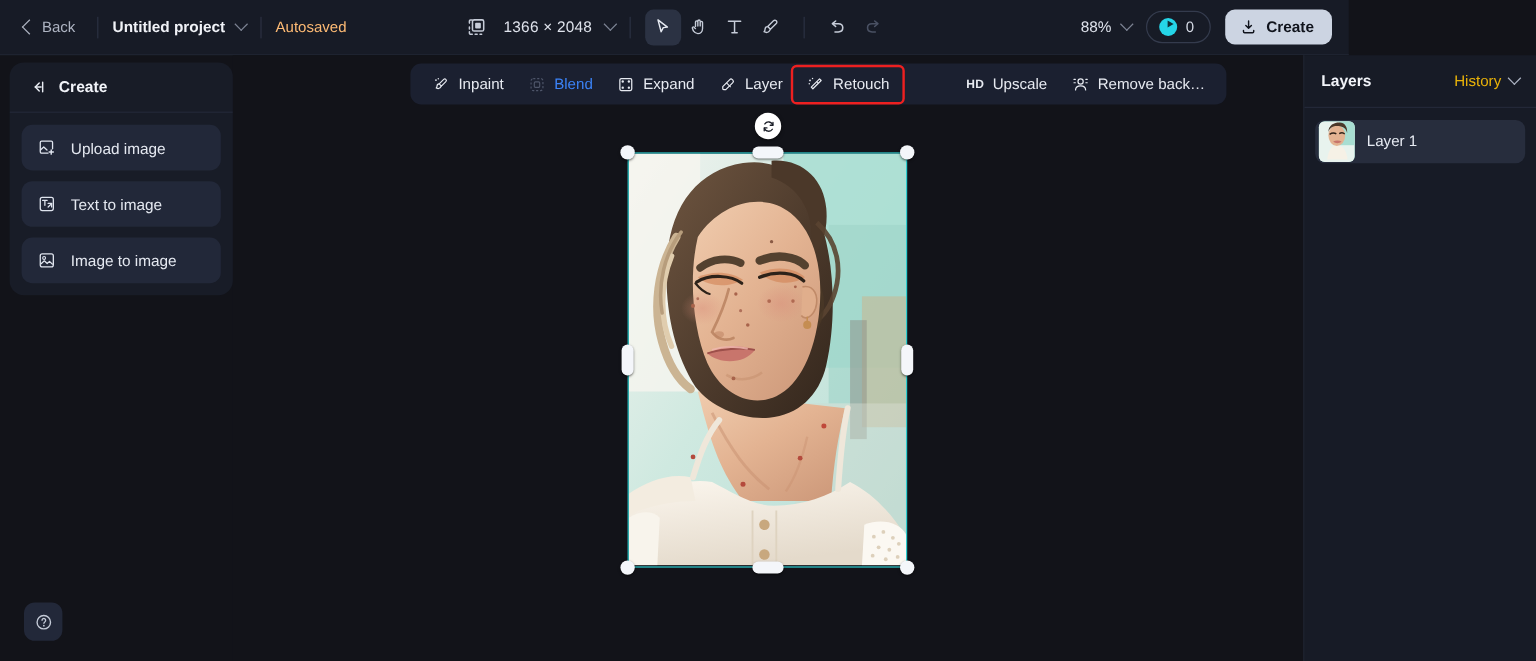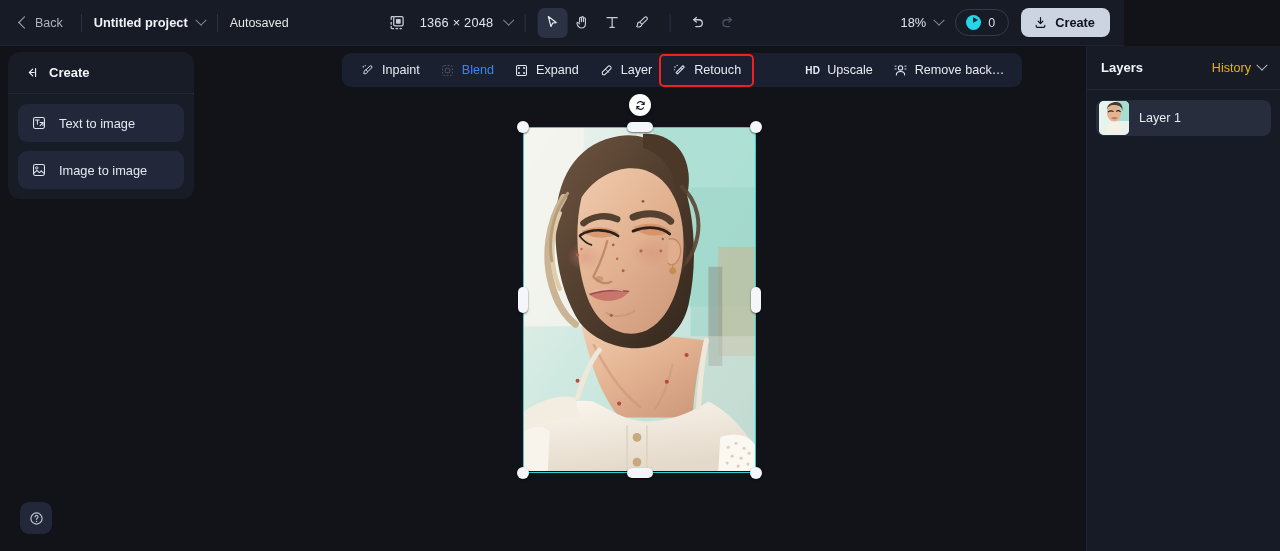--- a/index.html
+++ b/index.html
@@ -26,21 +26,21 @@
     padding: 5px 6px; border-radius: 5px;
   }
   .chev-left { width: 9px; height: 9px; border-left: 1.4px solid #aeb4c2; border-bottom: 1.4px solid #aeb4c2;
     transform: rotate(45deg); display:inline-block; }
   .vdiv { width: 1px; height: 18px; background: #2b3142; margin: 0 12px; }
   .proj-name { color: #f0f2f7; font-size: 12.8px; font-weight: bold; cursor: pointer; }
   .chev-down {
     width: 8px; height: 8px; border-right: 1.4px solid #7d8494; border-bottom: 1.4px solid #7d8494;
     transform: rotate(45deg) translate(-2px,-2px); display: inline-block; margin-left: 9px; cursor:pointer;
   }
-  .autosaved { color: #e5e5e5; font-size: 12.5px; }
+  .autosaved { color: #fdba74; font-size: 12.5px; }
 
   .tb-center {
     position: absolute; left: 50%; transform: translateX(-50%);
     display: flex; align-items: center; gap: 0;
   }
   .icon-btn {
     width: 30px; height: 30px; border-radius: 7px;
     display: flex; align-items: center; justify-content: center; cursor: pointer;
     color: #c6ccd8;
   }
@@ -231,21 +231,21 @@
       <div class="icon-btn disabled">
         <svg width="18" height="18" viewBox="0 0 20 20" fill="none">
           <path d="M13.6 6.4H9c-2.5 0-4.2 1.6-4.2 3.8s1.7 3.8 4.2 3.8h3" stroke="#4a5163" stroke-width="1.45" stroke-linecap="round"></path>
           <path d="M11.4 3.9l3 2.5-3 2.6" stroke="#4a5163" stroke-width="1.45" stroke-linecap="round" stroke-linejoin="round"></path>
         </svg>
       </div>
     </div>
 
     <div class="tb-right">
       <div style="display:flex;align-items:center;">
-        <span class="zoom-val">18%</span>
+        <span class="zoom-val">88%</span>
         <span class="chev-down"></span>
       </div>
       <div class="credits">
         <span class="credit-dot"></span>
         <span class="credit-num">0</span>
       </div>
       <div class="export-btn">
         <svg width="15" height="15" viewBox="0 0 20 20" fill="none">
           <path d="M10 3.4v7.8M6.9 8.3L10 11.4l3.1-3.1" stroke="#10131c" stroke-width="1.6" stroke-linecap="round" stroke-linejoin="round"></path>
           <path d="M4.3 13.9v1.2a1.3 1.3 0 001.3 1.3h8.8a1.3 1.3 0 001.3-1.3v-1.2" stroke="#10131c" stroke-width="1.6" stroke-linecap="round"></path>
@@ -467,20 +467,28 @@
   <div class="left-panel">
     <div class="lp-head">
       <svg width="15" height="15" viewBox="0 0 20 20" fill="none">
         <path d="M11.6 5.6L7.2 10l4.4 4.4" stroke="#e9edf4" stroke-width="1.6" stroke-linecap="round" stroke-linejoin="round"></path>
         <path d="M7.2 10h6.4M15.4 4.8v10.4" stroke="#e9edf4" stroke-width="1.6" stroke-linecap="round"></path>
       </svg>
       <span class="lp-title">Create</span>
     </div>
     <div class="lp-body">
 
+      <div class="lp-item">
+        <svg width="16" height="16" viewBox="0 0 20 20" fill="none">
+          <path d="M16 11.2V4.6a1.4 1.4 0 00-1.4-1.4H4.6A1.4 1.4 0 003.2 4.6v9.8A1.4 1.4 0 004.6 15.8h6.6" stroke="#dfe4ee" stroke-width="1.35" stroke-linecap="round"></path>
+          <path d="M3.4 12.6l3.4-3.2 3.4 3.2" stroke="#dfe4ee" stroke-width="1.35" stroke-linecap="round" stroke-linejoin="round"></path>
+          <path d="M14.6 12.4v4.4M12.4 14.6h4.4" stroke="#dfe4ee" stroke-width="1.5" stroke-linecap="round"></path>
+        </svg>
+        <span>Upload image</span>
+      </div>
 
       <div class="lp-item">
         <svg width="16" height="16" viewBox="0 0 20 20" fill="none">
           <rect x="3.2" y="3.2" width="13.6" height="13.6" rx="2" stroke="#dfe4ee" stroke-width="1.35"></rect>
           <path d="M5.6 6.2h4.8M8 6.2v5.2" stroke="#dfe4ee" stroke-width="1.35" stroke-linecap="round"></path>
           <path d="M11.4 9.4h3.6M15 9.4v3.6" stroke="#dfe4ee" stroke-width="1.35" stroke-linecap="round"></path>
           <path d="M11.4 13.2l3.6-3.6" stroke="#dfe4ee" stroke-width="1.35" stroke-linecap="round"></path>
         </svg>
         <span>Text to image</span>
       </div>

